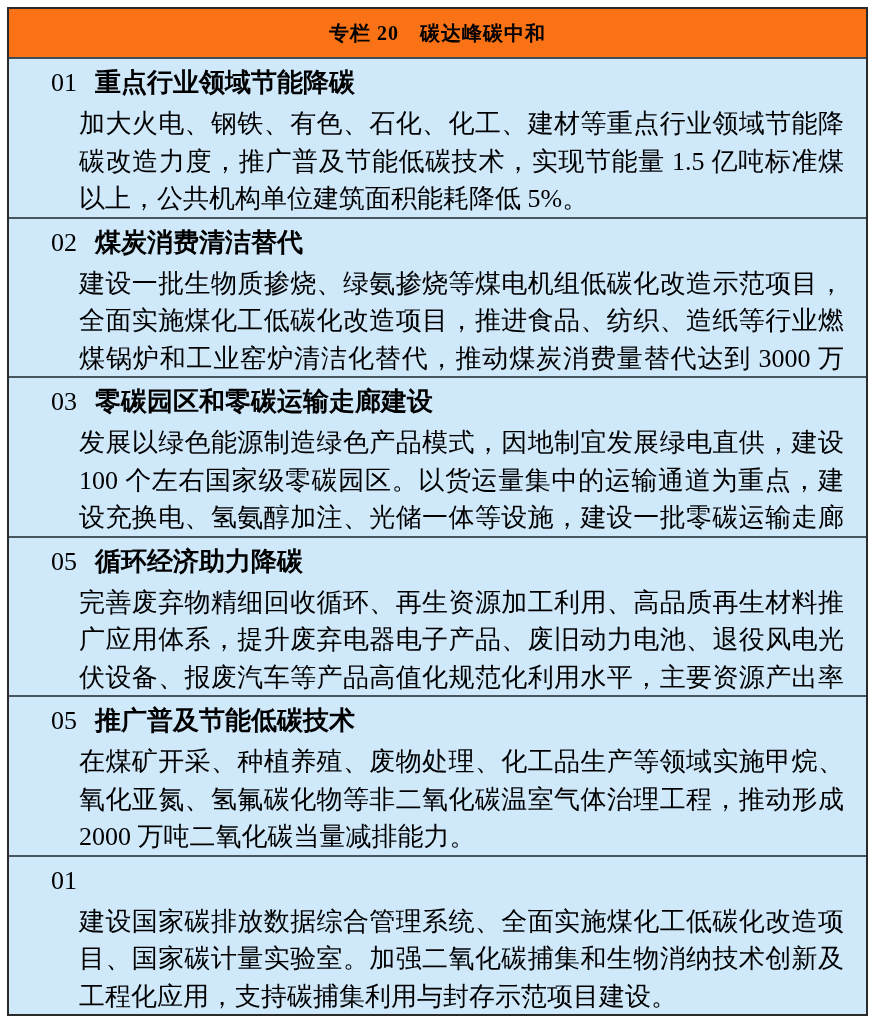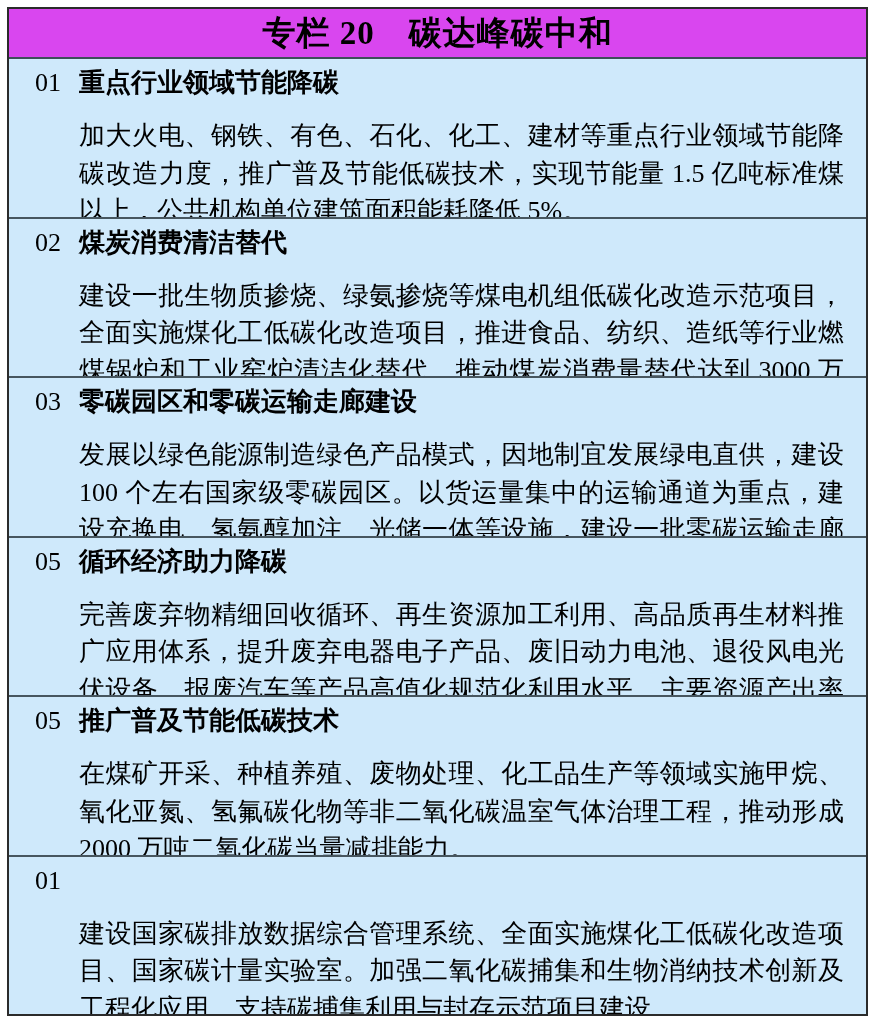--- a/index.html
+++ b/index.html
@@ -19,55 +19,56 @@
     height: 1009px;
     box-sizing: border-box;
     border: 2px solid #2b2b2b;
     background: #cfe9fb;
     display: flex;
     flex-direction: column;
     overflow: hidden;
   }
   .title-row {
     flex: 0 0 48px;
-    background: #d946ef;
+    background: #f97316;
     border-bottom: 2px solid #3e4e59;
     display: flex;
     align-items: center;
     justify-content: center;
-    font-size: 33px;
+    font-size: 20px;
     font-weight: bold;
     letter-spacing: 1px;
   }
   .row {
     flex: 1 1 0;
     box-sizing: border-box;
     padding: 5px 22px 0 26px;
     border-bottom: 2px solid #47565f;
     overflow: hidden;
   }
   .row:last-child {
     border-bottom: none;
   }
   .row-head {
     display: flex;
     align-items: flex-start;
     font-size: 26px;
     line-height: 37px;
+    margin-left: 16px;
   }
   .num {
     flex: 0 0 44px;
     font-weight: normal;
     font-family: "Liberation Serif", "DejaVu Serif", serif;
   }
   .heading {
     font-weight: bold;
   }
   .body {
-    margin: 16px 0 0 44px;
+    margin: 4px 0 0 44px;
     font-size: 26px;
     line-height: 37.5px;
     text-align: justify;
     text-justify: inter-ideograph;
   }
 </style>
 </head>
 <body>
 
 <div class="panel">

